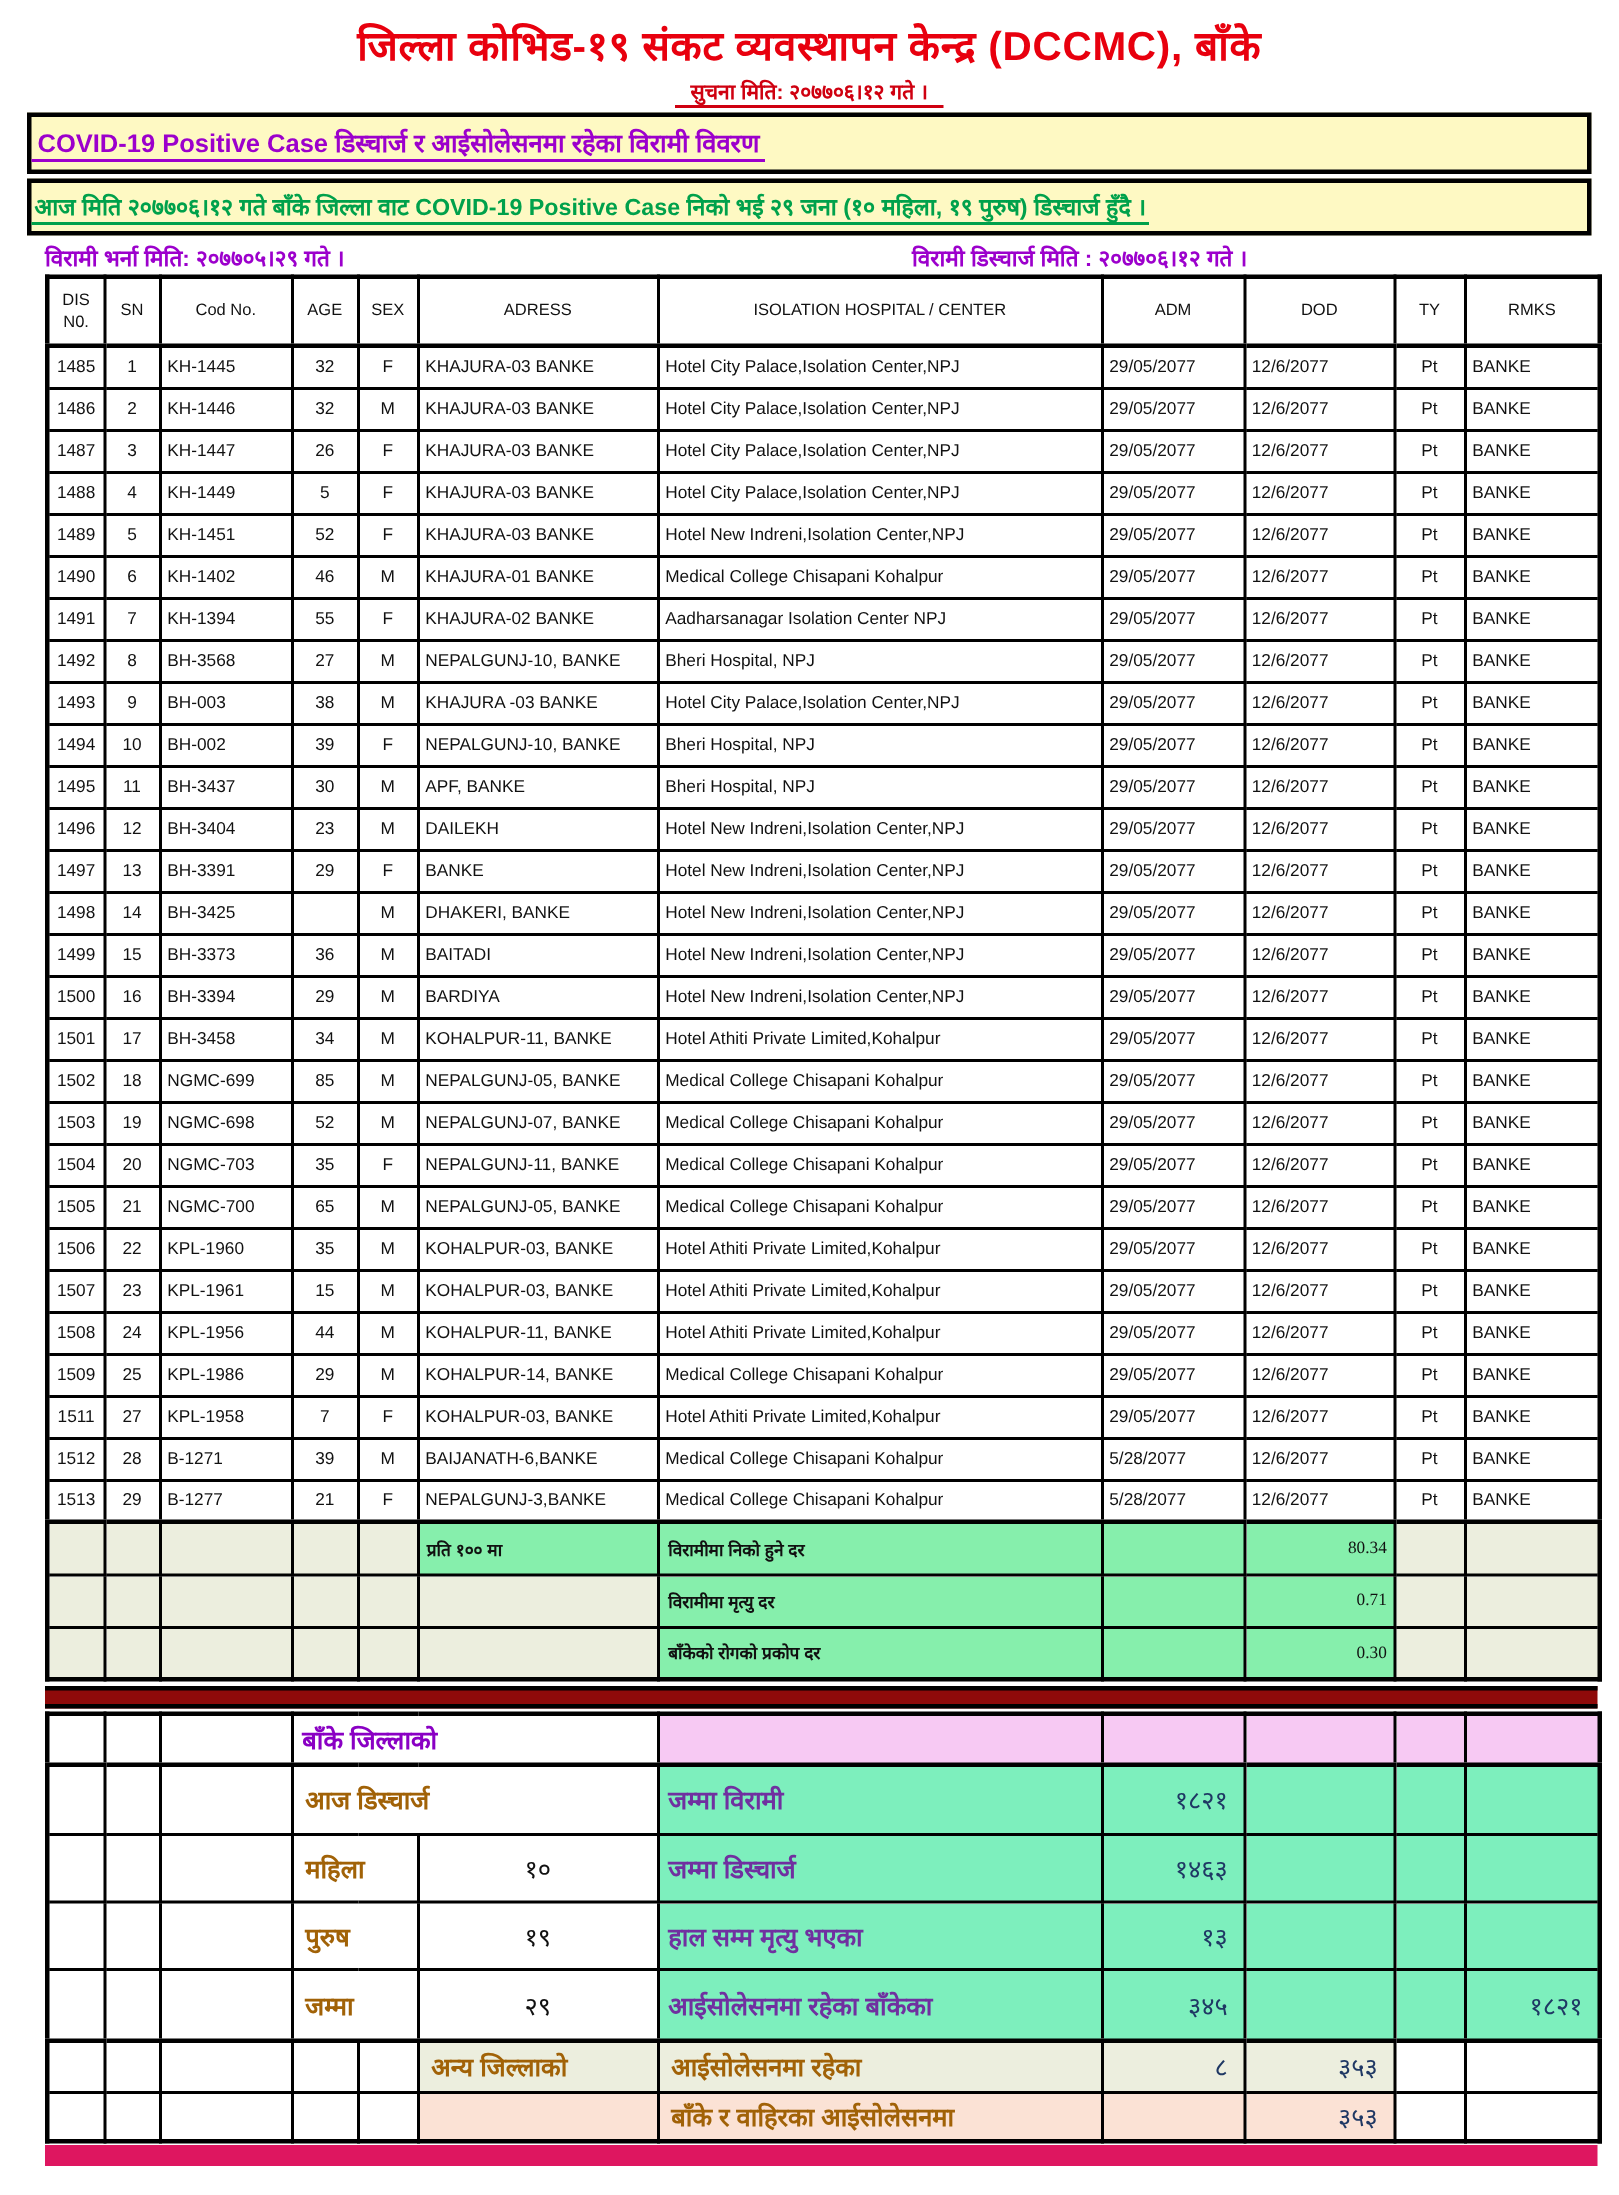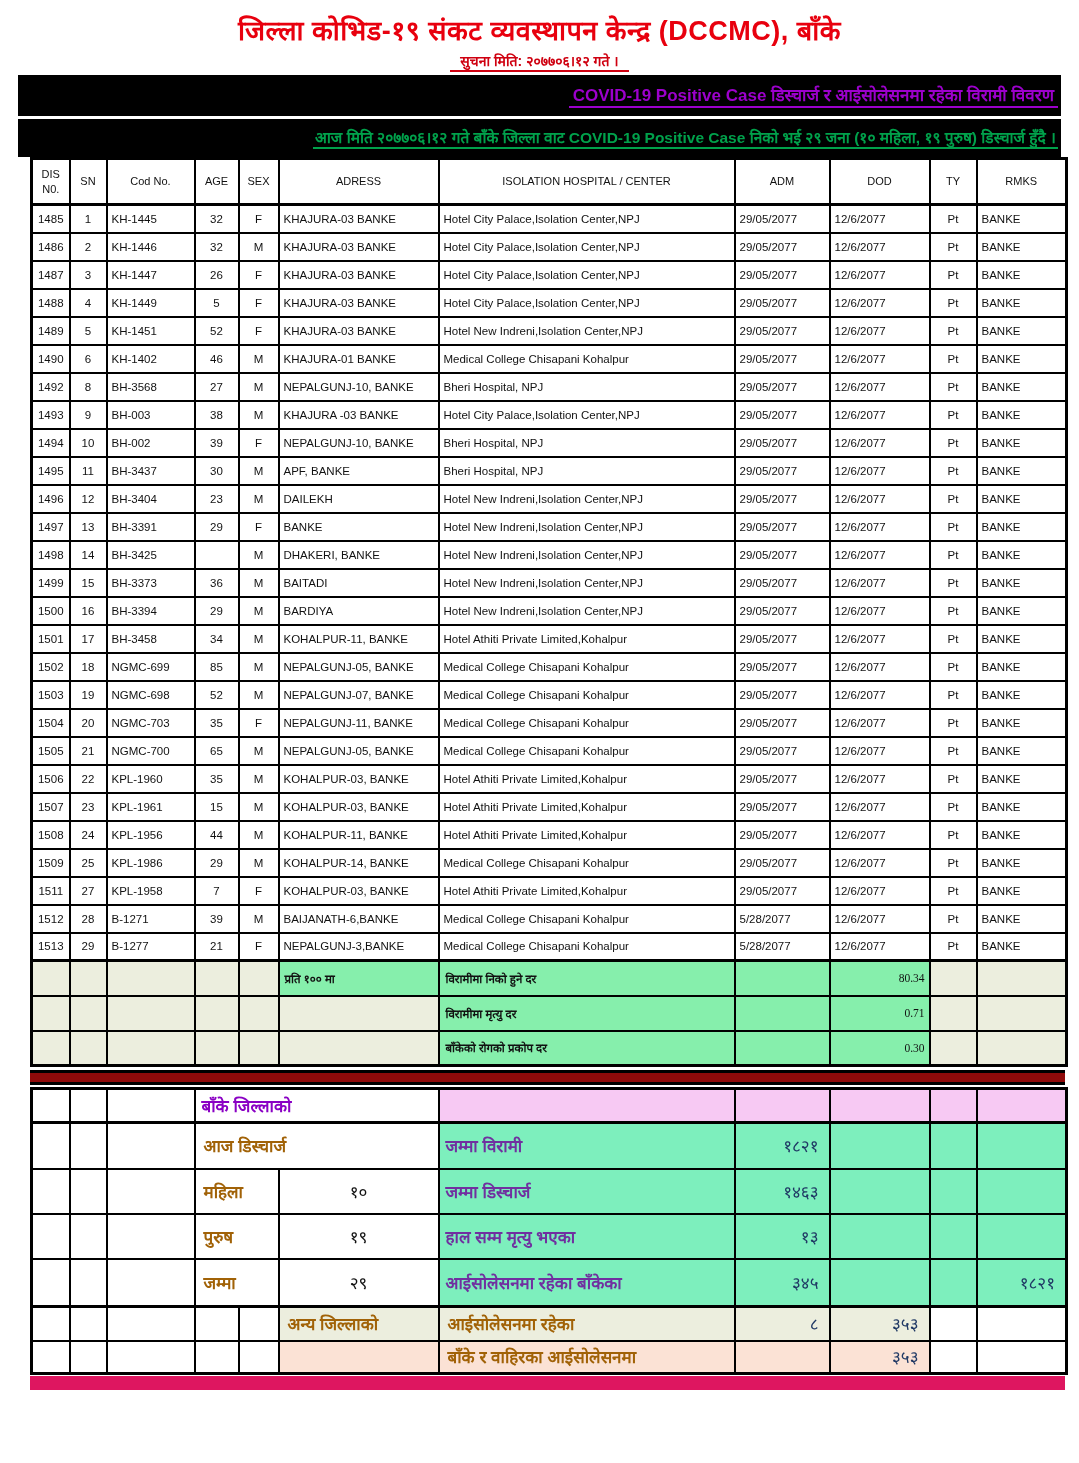--- a/index.html
+++ b/index.html
@@ -4,21 +4,21 @@
 <style>
   * { box-sizing: border-box; margin: 0; padding: 0; }
   html,body { background:#fff; }
   body { width:1079px; font-family:"Liberation Sans","DejaVu Sans",sans-serif; color:#111; }
   .page { position:relative; width:1079px; height:1463px; background:#fff; overflow:hidden; }
 
   
   .title { text-align:center; color:#e8000e; font-weight:bold; font-size:27px; padding-top:11px; letter-spacing:0.5px; }
   .subtitle { text-align:center; margin-top:3px; font-size:14px; font-weight:bold; color:#cf0010; }
   .subtitle span { border-bottom:2px solid #cf0010; padding:0 10px 1px; }
-  .hbox { margin:0 18px; border:3px solid #000; text-align:right; background:#000000; }
+  .hbox { margin:0 18px; border:3px solid #000; text-align:left; background:#fef9c3; }
   .hbox1 { margin-top:5px; padding:5px 0 7px; }
   .hbox1 span { color:#9c00cc; font-weight:bold; font-size:17px; border-bottom:2px solid #9c00cc; padding:0 4px 1px; }
   .hbox2 { margin-top:3px; padding:4px 0 6px; }
   .hbox2 span { color:#00a14b; font-weight:bold; font-size:15.5px; border-bottom:2px solid #00a14b; padding:0 2px 1px; }
   .dates { position:relative; height:24px; margin-top:2px; font-size:15px; font-weight:bold; color:#9c00cc; }
   .dates .dleft  { position:absolute; left:30px;  top:2px; }
   .dates .dright { position:absolute; left:608px; top:2px; }
 
   
   table { border-collapse:collapse; table-layout:fixed; margin-left:30px; width:1035px; }
@@ -69,20 +69,24 @@
   <div class="title">जिल्ला कोभिड-१९ संकट व्यवस्थापन केन्द्र (DCCMC), बाँके</div>
   <div class="subtitle"><span>सुचना मिति: २०७७०६।१२ गते ।</span></div>
 
   <div class="hbox hbox1">
     <span>COVID-19 Positive Case डिस्चार्ज र आईसोलेसनमा रहेका विरामी विवरण</span>
   </div>
   <div class="hbox hbox2">
     <span>आज मिति २०७७०६।१२ गते बाँके जिल्ला वाट COVID-19 Positive Case निको भई २९ जना (१० महिला, १९ पुरुष) डिस्चार्ज हुँदै ।</span>
   </div>
 
+  <div class="dates">
+    <span class="dleft">विरामी भर्ना मिति: २०७७०५।२९ गते ।</span>
+    <span class="dright">विरामी डिस्चार्ज मिति : २०७७०६।१२ गते ।</span>
+  </div>
 
   <table class="main">
     <colgroup>
       <col style="width:38px">
         <col style="width:37px">
         <col style="width:88px">
         <col style="width:44px">
       <col style="width:40px">
         <col style="width:160px">
         <col style="width:296px">
@@ -179,20 +183,33 @@
           <td class="ta-c">46</td>
           <td class="ta-c">M</td>
           <td class="ta-l">KHAJURA-01 BANKE</td>
           <td class="ta-l">Medical College Chisapani Kohalpur</td>
           <td class="ta-l">29/05/2077</td>
           <td class="ta-l">12/6/2077</td>
           <td class="ta-c">Pt</td>
           <td class="ta-l">BANKE</td>
         </tr>
         <tr>
+          <td class="ta-c">1491</td>
+          <td class="ta-c">7</td>
+          <td class="ta-l">KH-1394</td>
+          <td class="ta-c">55</td>
+          <td class="ta-c">F</td>
+          <td class="ta-l">KHAJURA-02 BANKE</td>
+          <td class="ta-l">Aadharsanagar Isolation Center NPJ</td>
+          <td class="ta-l">29/05/2077</td>
+          <td class="ta-l">12/6/2077</td>
+          <td class="ta-c">Pt</td>
+          <td class="ta-l">BANKE</td>
+        </tr>
+        <tr>
           <td class="ta-c">1492</td>
           <td class="ta-c">8</td>
           <td class="ta-l">BH-3568</td>
           <td class="ta-c">27</td>
           <td class="ta-c">M</td>
           <td class="ta-l">NEPALGUNJ-10, BANKE</td>
           <td class="ta-l">Bheri Hospital, NPJ</td>
           <td class="ta-l">29/05/2077</td>
           <td class="ta-l">12/6/2077</td>
           <td class="ta-c">Pt</td>

